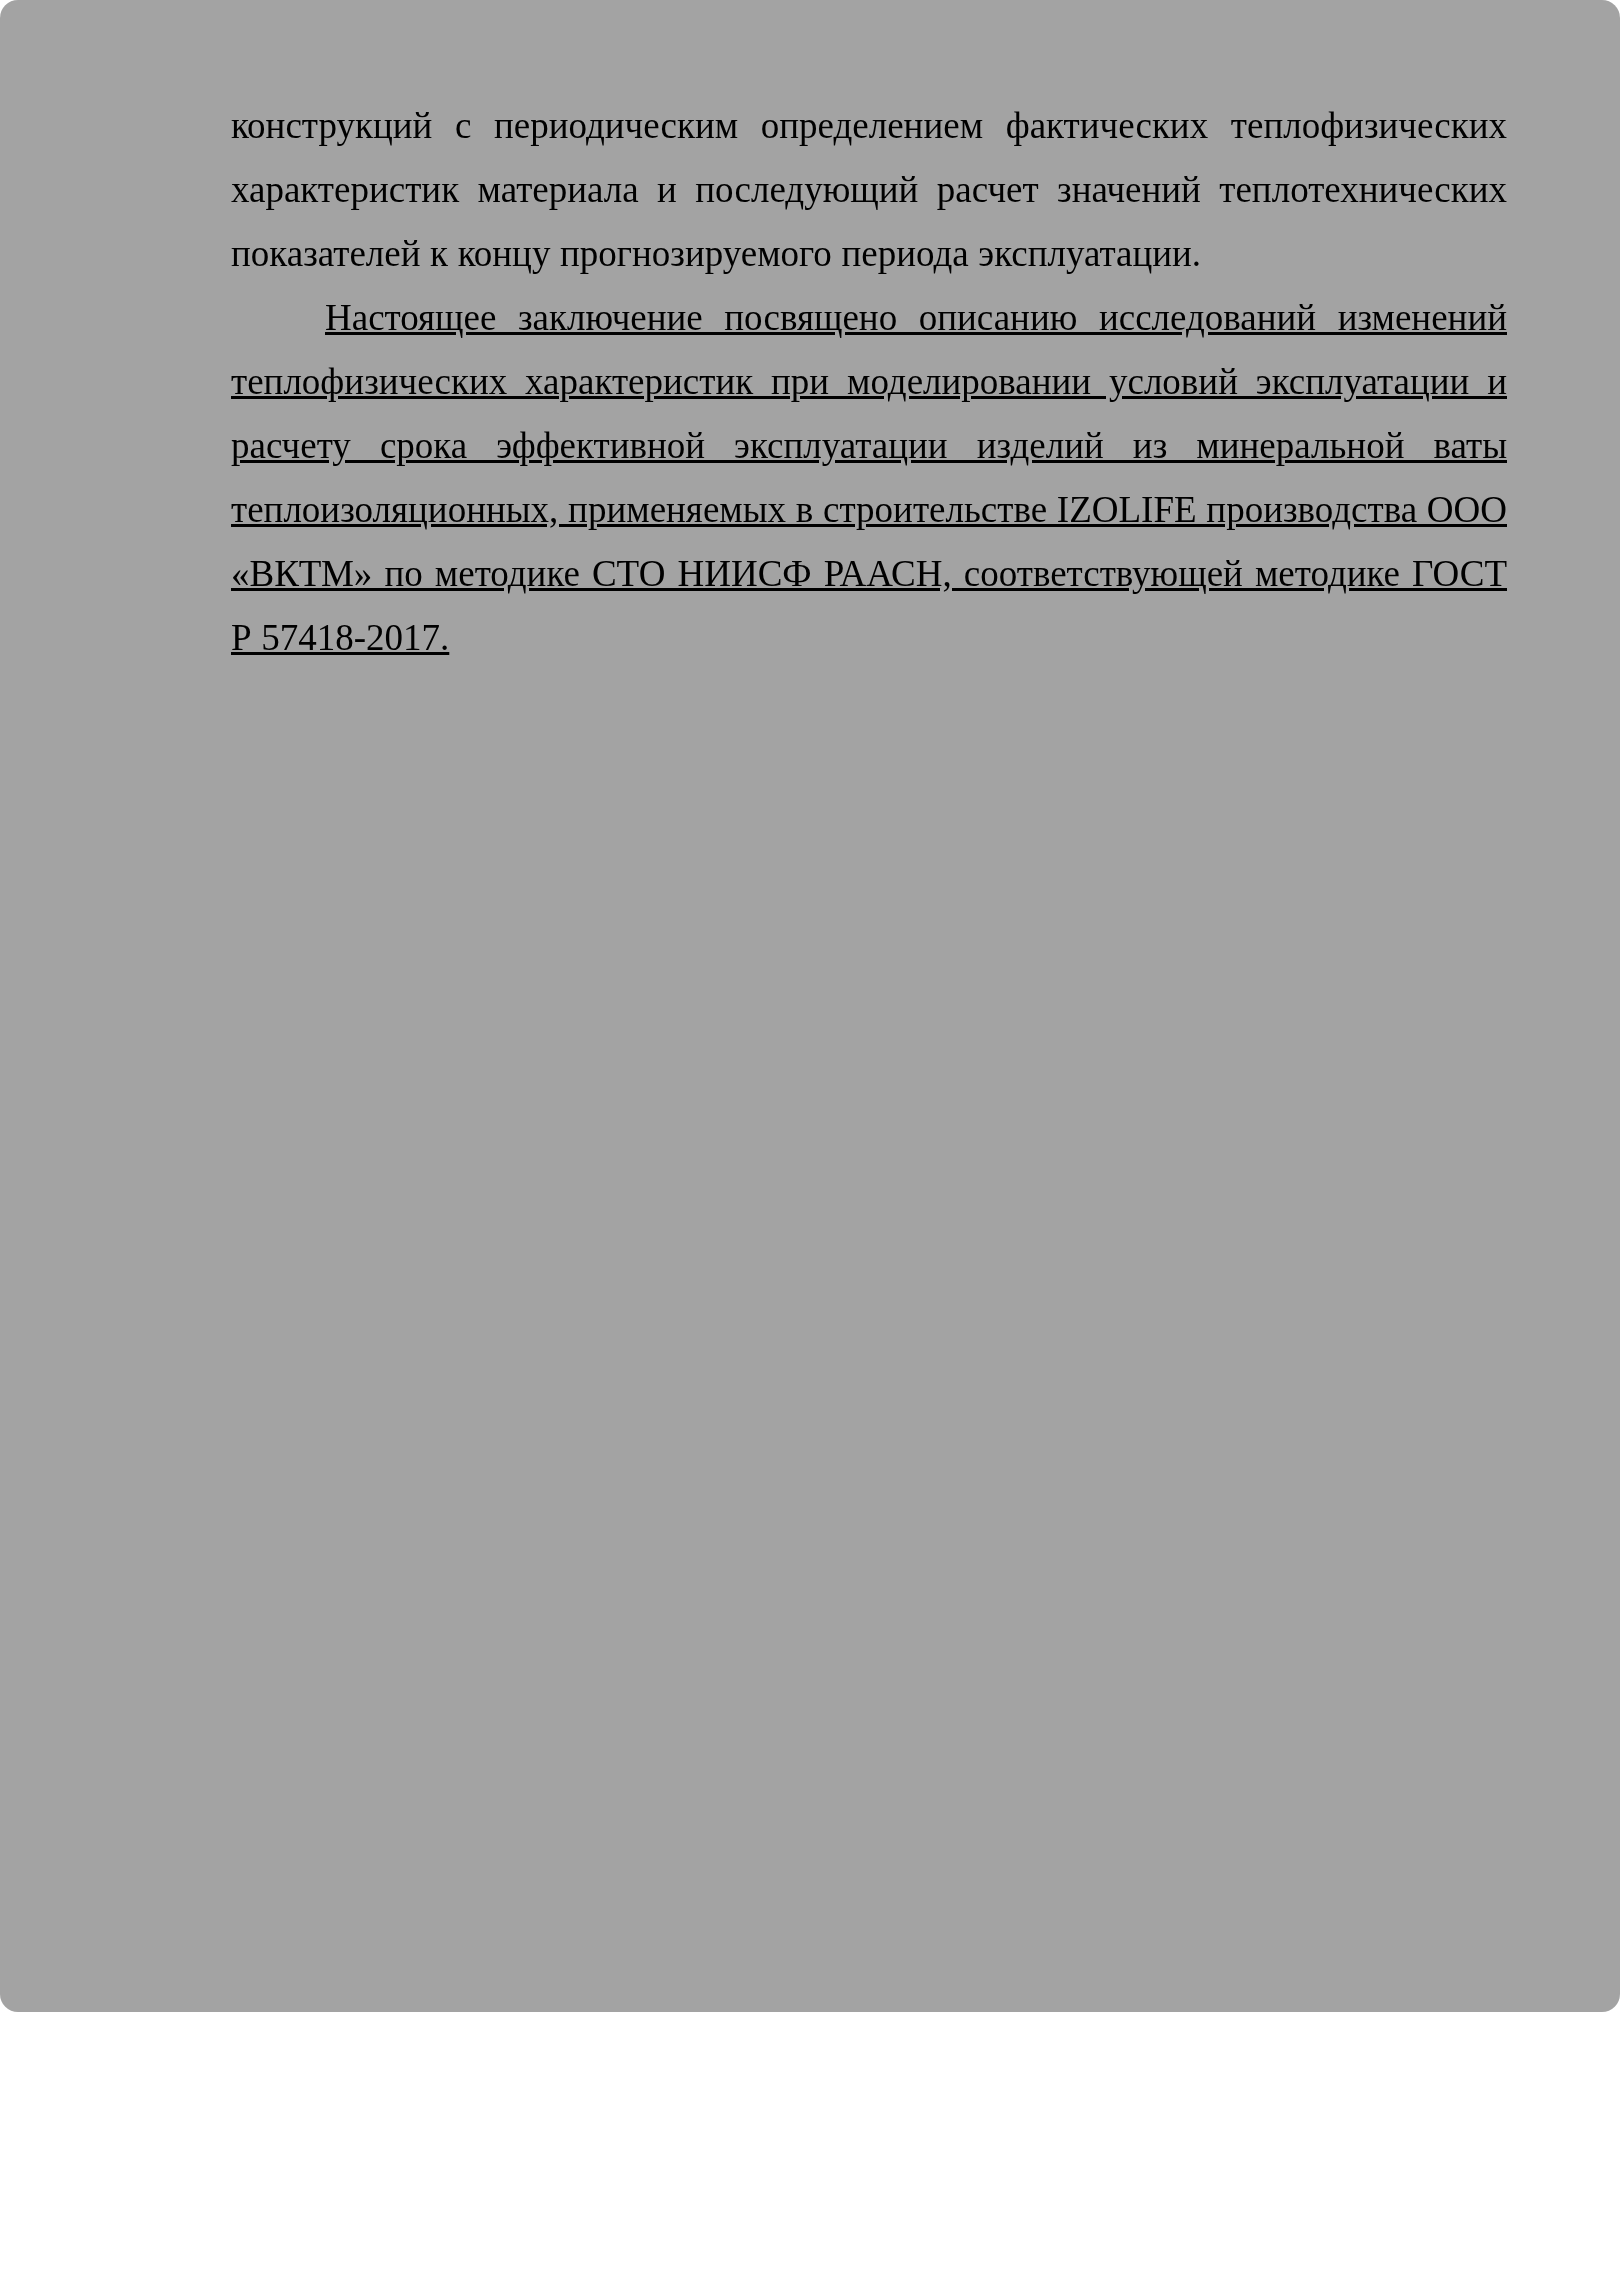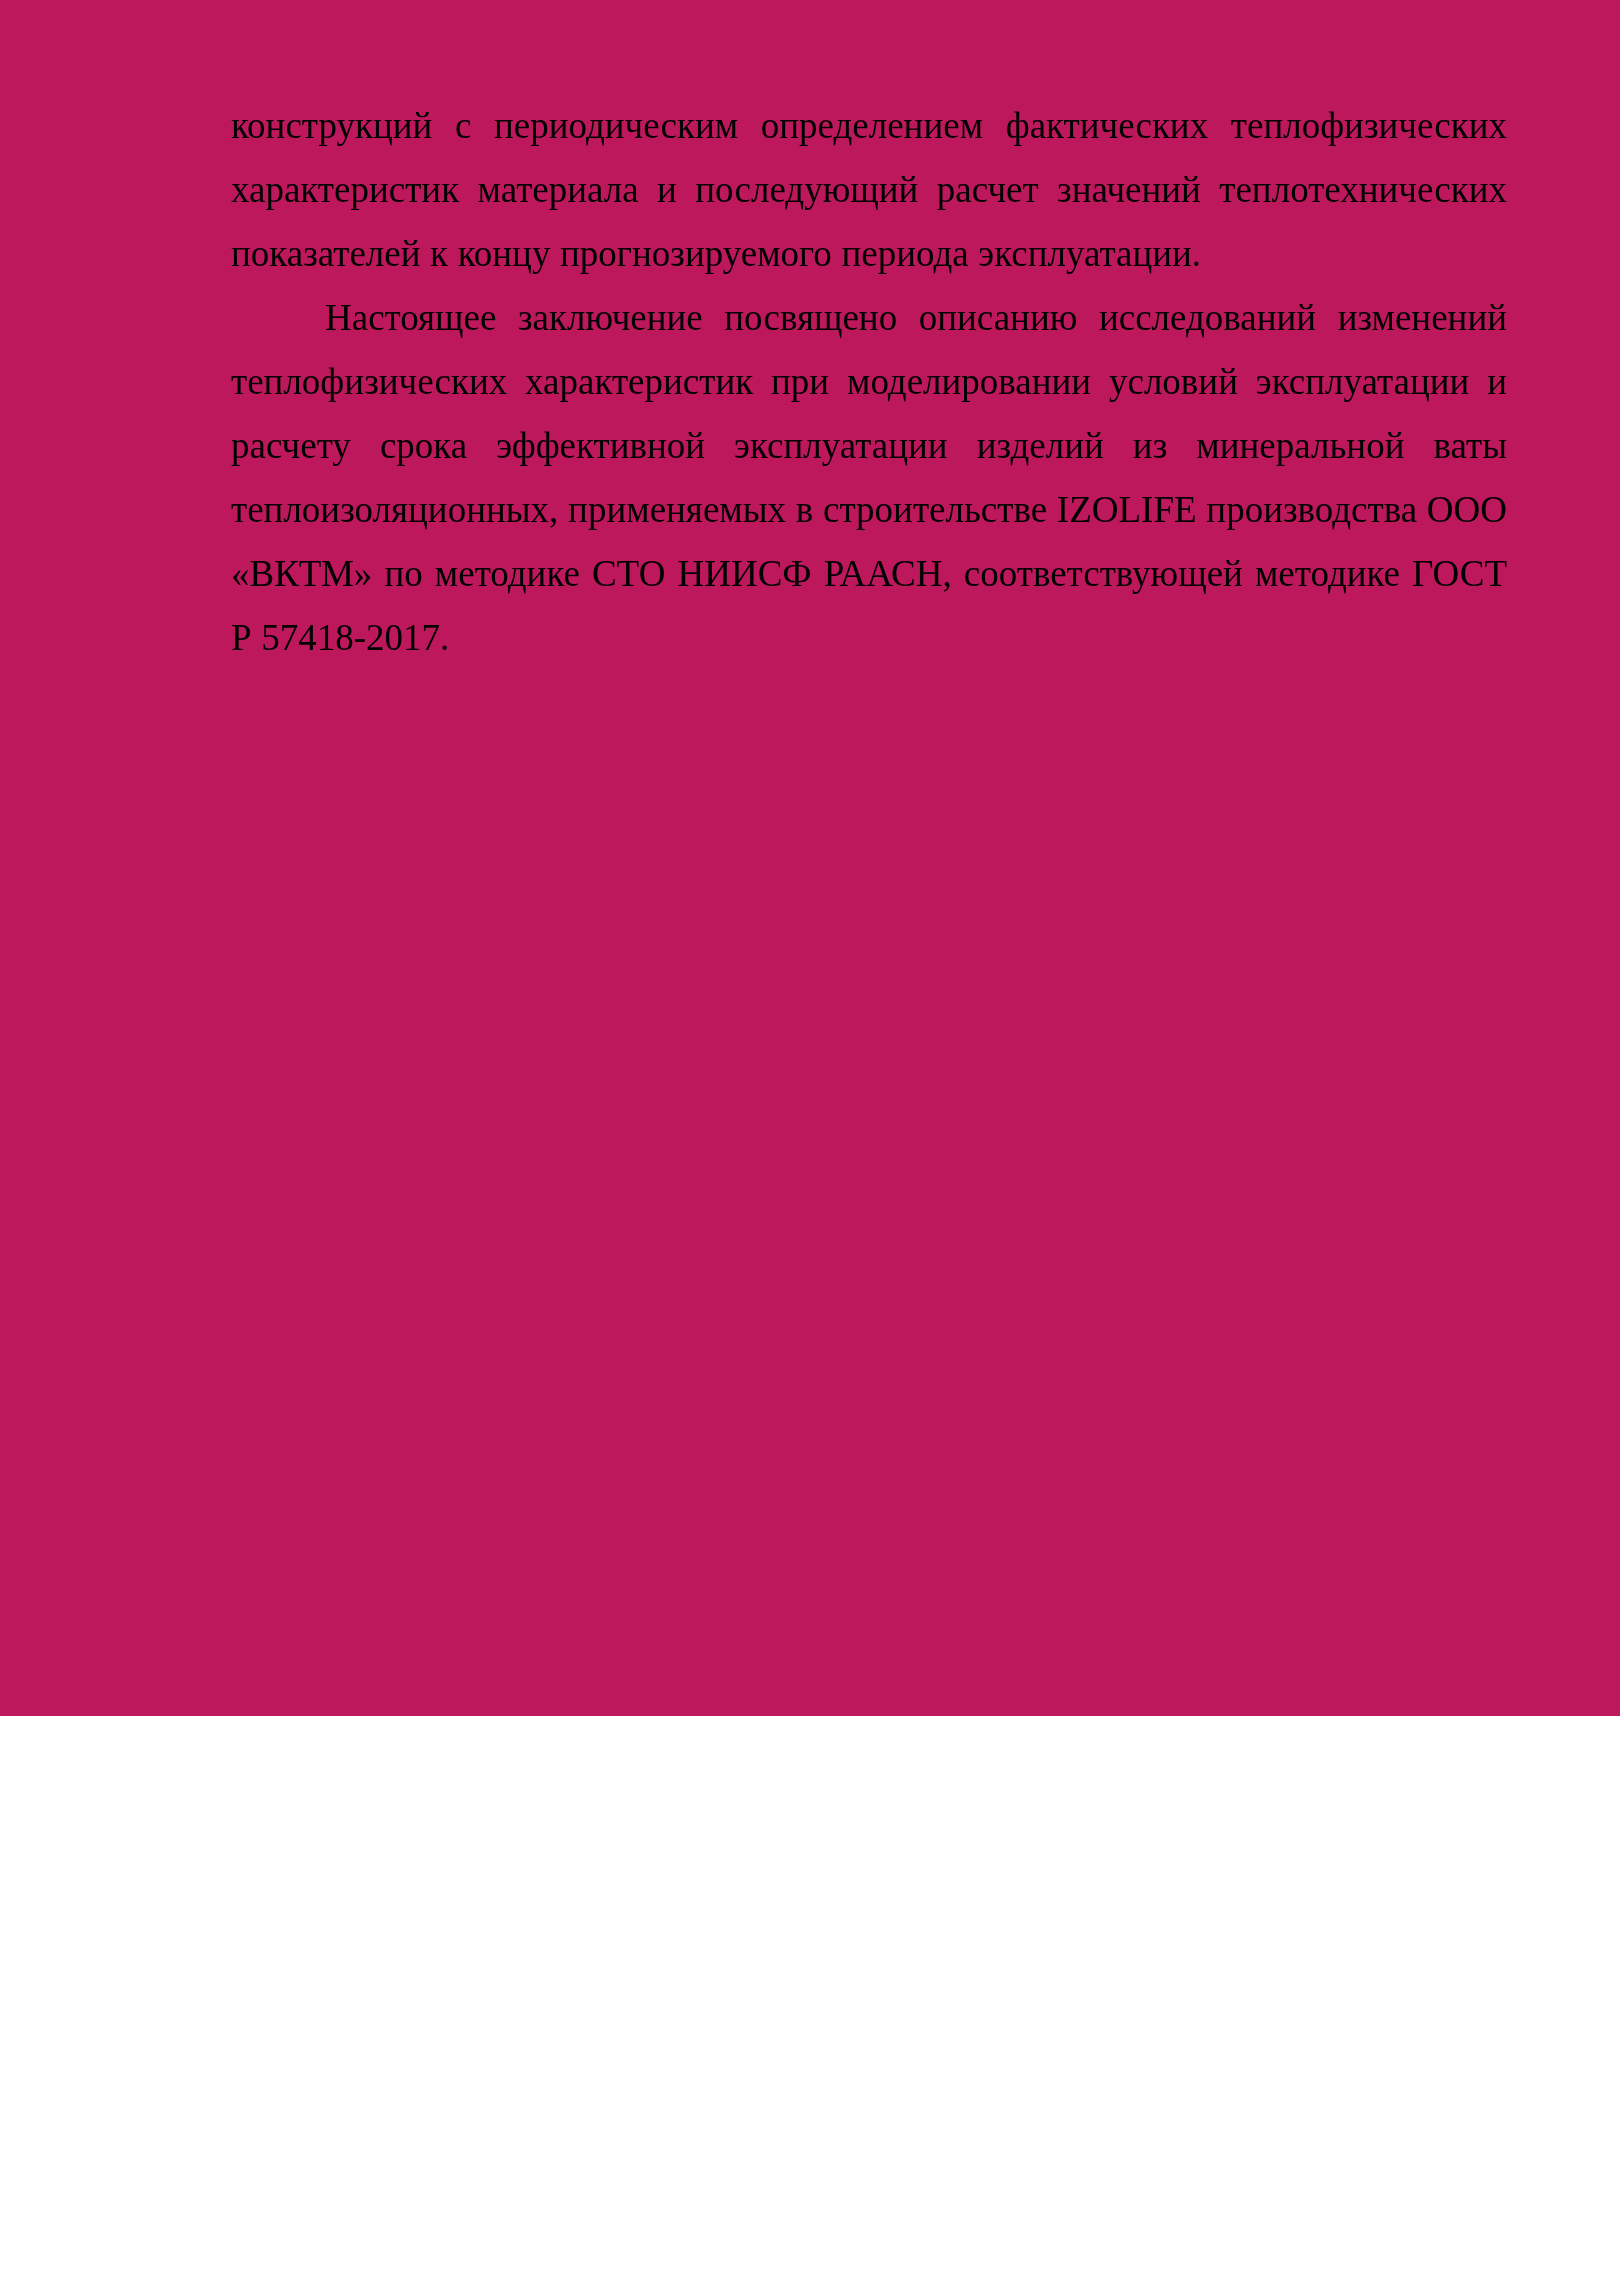--- a/index.html
+++ b/index.html
@@ -9,24 +9,25 @@
     background: #ffffff;
   }
   body {
     font-family: "Liberation Serif", "DejaVu Serif", serif;
     color: #000000;
     -webkit-font-smoothing: antialiased;
   }
   .page {
     position: relative;
     width: 1620px;
-    height: 1716px;
-    background: #be185d;
+    height: 2012px;
+    background: #a3a3a3;
     overflow: hidden;
     box-sizing: border-box;
+    border-radius: 18px;
   }
   .text-column {
     position: absolute;
     left: 231px;
     top: 94px;
     width: 1276px;
   }
   .para {
     margin: 0;
     padding: 0;
@@ -35,20 +36,21 @@
     text-align: justify;
     text-justify: inter-word;
     color: #000000;
     word-spacing: 0.01em;
   }
   .para.continuation {
     text-indent: 0;
   }
   .para.indented {
     text-indent: 94px;
+    text-decoration: underline;
   }
   
   .para:after {
     content: "";
     display: inline-block;
     width: 100%;
   }
   .para.last-short:after {
     content: none;
   }

